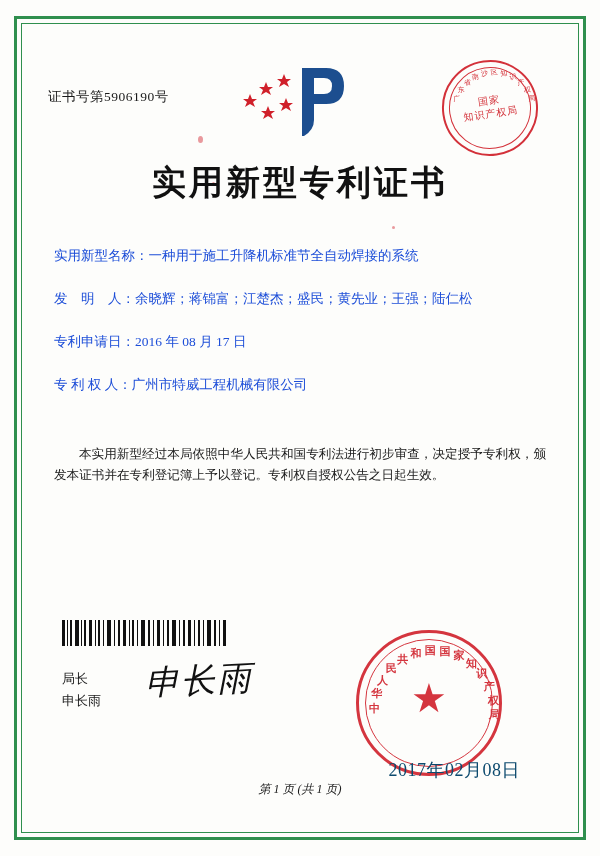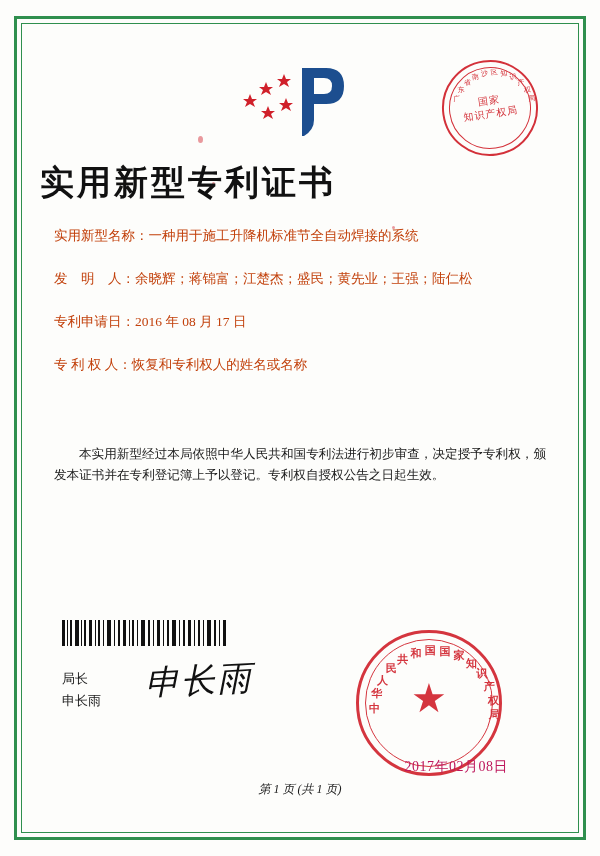--- a/index.html
+++ b/index.html
@@ -112,41 +112,43 @@
     height: 90px;
   }
   .emblem svg { display: block; }
 
   
   .title {
     position: absolute;
     left: 0;
     right: 0;
     top: 120px;
+    text-align: center;
     font-size: 34px;
     font-weight: bold;
     letter-spacing: 3px;
     color: #111;
     font-family: "Liberation Serif", serif;
   }
 
   
   .fields {
     position: absolute;
     left: 14px;
     right: 14px;
     top: 186px;
   }
   .field {
     font-size: 13.5px;
     line-height: 20px;
     margin-bottom: 23px;
-    color: #c2410c;
+    color: #1d4ed8;
     white-space: nowrap;
     overflow: hidden;
+    margin-top: 20px;
   }
   .field .lbl {
     display: inline-block;
   }
   .field .val {
     display: inline-block;
   }
 
   
   .paragraphs {
@@ -236,24 +238,24 @@
     margin-top: -26px;
     width: 44px;
     height: 44px;
     color: #d0202a;
     font-size: 40px;
     line-height: 44px;
     text-align: center;
   }
   .seal-date {
     position: absolute;
-    right: 52px;
+    right: 40px;
     top: 718px;
-    font-size: 14px;
-    color: #be185d;
+    font-size: 18px;
+    color: #0c4a6e;
     letter-spacing: 0.5px;
   }
 
   
   .footer {
     position: absolute;
     left: 0;
     right: 0;
     bottom: 18px;
     text-align: center;
@@ -276,20 +278,21 @@
 
   <div class="border-outer"></div>
   <div class="border-inner"></div>
 
   <div class="speck" style="left:198px;top:136px;width:5px;height:7px;"></div>
   <div class="speck" style="left:212px;top:182px;width:3px;height:4px;"></div>
   <div class="speck" style="left:392px;top:226px;width:3px;height:3px;"></div>
 
   <div class="content">
 
+    <div class="cert-no">证书号第5906190号</div>
 
     <div class="top-seal">
       <div class="ring"></div>
       <div class="arc-text">
         <span style="transform: rotate(-62deg) translate(0,-40px) rotate(62deg);">广</span>
         <span style="transform: rotate(-48deg) translate(0,-40px) rotate(48deg);">东</span>
         <span style="transform: rotate(-34deg) translate(0,-40px) rotate(34deg);">省</span>
         <span style="transform: rotate(-20deg) translate(0,-40px) rotate(20deg);">南</span>
         <span style="transform: rotate(-6deg) translate(0,-40px) rotate(6deg);">沙</span>
         <span style="transform: rotate(8deg) translate(0,-40px) rotate(-8deg);">区</span>
@@ -324,21 +327,21 @@
       <div class="field">
         <span class="lbl">实用新型名称：</span><span class="val">一种用于施工升降机标准节全自动焊接的系统</span>
       </div>
       <div class="field">
         <span class="lbl">发　明　人：</span><span class="val">余晓辉；蒋锦富；江楚杰；盛民；黄先业；王强；陆仁松</span>
       </div>
       <div class="field">
         <span class="lbl">专利申请日：</span><span class="val">2016 年 08 月 17 日</span>
       </div>
       <div class="field">
-        <span class="lbl">专 利 权 人：</span><span class="val">恢复和专利权人的姓名或名称</span>
+        <span class="lbl">专 利 权 人：</span><span class="val">广州市特威工程机械有限公司</span>
       </div>
     </div>
 
     <div class="paragraphs">
       <p>本实用新型经过本局依照中华人民共和国专利法进行初步审查，决定授予专利权，颁发本证书并在专利登记簿上予以登记。专利权自授权公告之日起生效。</p>
     </div>
 
     <div class="barcode">
       <div class="bar" style="left:0px;width:3px"></div>
       <div class="bar" style="left:5px;width:1px"></div>

